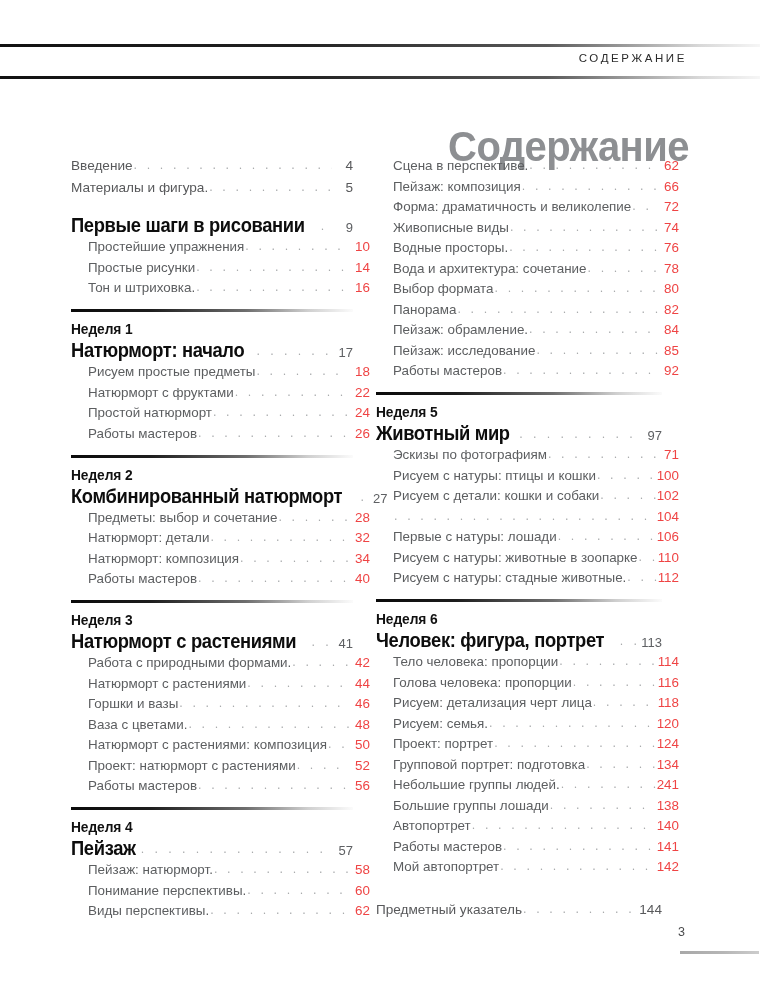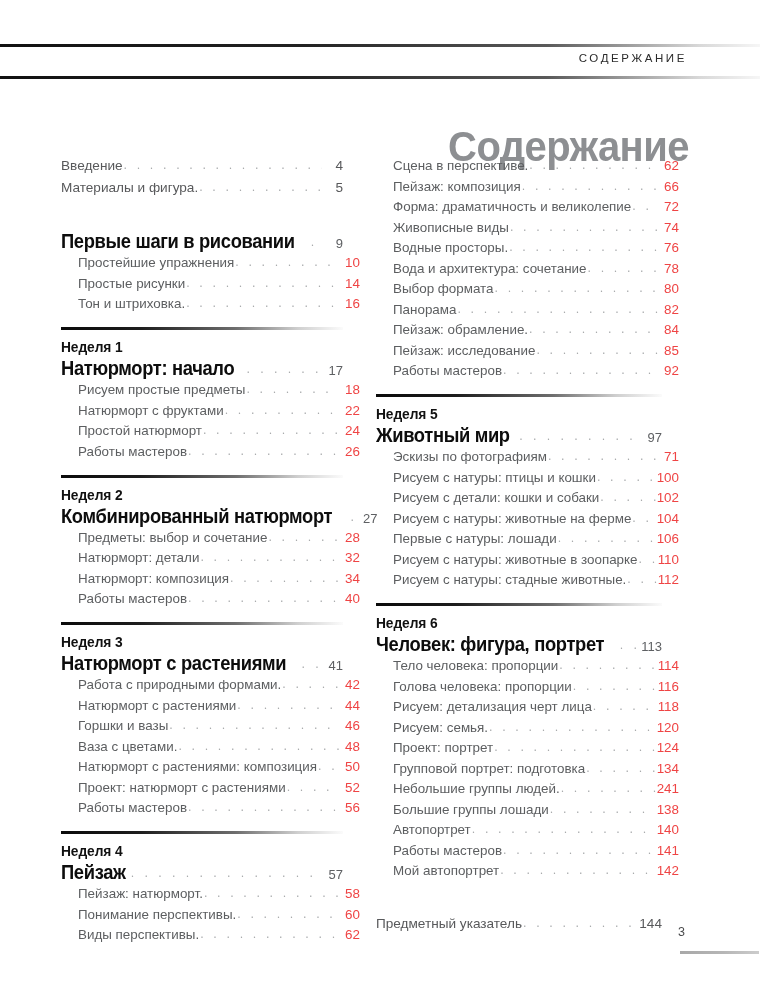--- a/index.html
+++ b/index.html
@@ -57,26 +57,26 @@
   .columns {
     position: absolute;
     top: 158px;
     left: 0;
     width: 760px;
   }
   .col {
     position: absolute;
     top: 0;
   }
-  .col-left  { left: 61px;  width: 282px; }
+  .col-left  { left: 71px;  width: 282px; }
   .col-right { left: 376px; width: 286px; }
 
   
   .group { margin: 0; }
-  .group + .group { margin-top: 16px; }
+  .group + .group { margin-top: 0; }
 
   .divider {
     height: 3px;
     background: linear-gradient(to right, #0a0a0a 0%, #1d1d1d 28%, #6e6e6e 62%, #cfcfcf 84%, #fbfbfb 100%);
     margin: 14px 0 9px 0;
   }
 
   .week-label {
     font-size: 14.5px;
     font-weight: bold;
@@ -430,21 +430,20 @@
           <span class="label">Рисуем с натуры: птицы и кошки</span>
           <span class="dots">. . . . . . . . . . . . . . . . . . . . . . . . . . . . . . . . . . . . . . . . . . . . . . . . . . . . . . . . . . . . . . . . . . . . . . . . . . . . . . . . </span>
           <span class="pg">100</span>
         </div>
         <div class="row item">
           <span class="label">Рисуем с детали: кошки и собаки</span>
           <span class="dots">. . . . . . . . . . . . . . . . . . . . . . . . . . . . . . . . . . . . . . . . . . . . . . . . . . . . . . . . . . . . . . . . . . . . . . . . . . . . . . . . </span>
           <span class="pg">102</span>
         </div>
         <div class="row item">
-          <span class="label">Рисуем с натуры: животные на ферме</span>
           <span class="dots">. . . . . . . . . . . . . . . . . . . . . . . . . . . . . . . . . . . . . . . . . . . . . . . . . . . . . . . . . . . . . . . . . . . . . . . . . . . . . . . . </span>
           <span class="pg">104</span>
         </div>
         <div class="row item">
           <span class="label">Первые с натуры: лошади</span>
           <span class="dots">. . . . . . . . . . . . . . . . . . . . . . . . . . . . . . . . . . . . . . . . . . . . . . . . . . . . . . . . . . . . . . . . . . . . . . . . . . . . . . . . </span>
           <span class="pg">106</span>
         </div>
         <div class="row item">
           <span class="label">Рисуем с натуры: животные в зоопарке</span>

